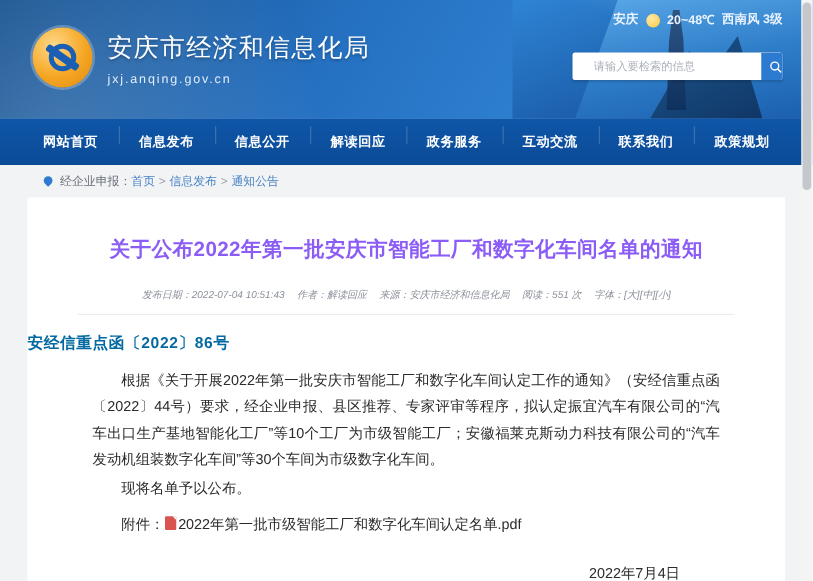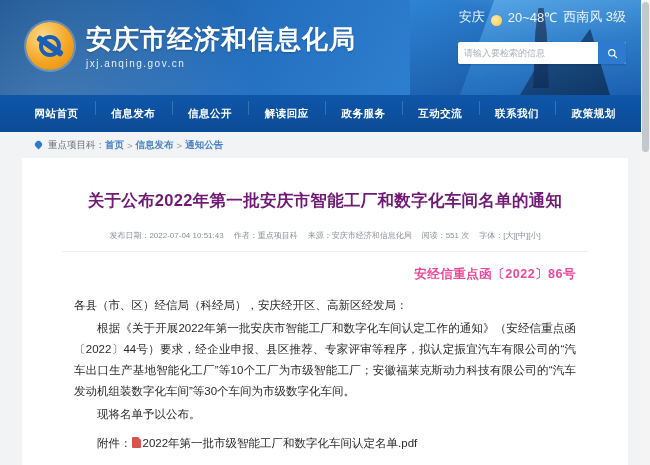--- a/index.html
+++ b/index.html
@@ -98,43 +98,44 @@
     width: 30px; height: 6px;
     transform: translate(-50%, -50%) rotate(35deg);
     background: #1a5fb4;
     border-radius: 2px;
   }
   .logo-text {
     margin-left: 12px;
     color: #ffffff;
   }
   .site-title {
-    font-size: 26px;
-    font-weight: bold;
+    font-size: 20px;
+    font-weight: normal;
     letter-spacing: 1px;
     line-height: 30px;
     text-shadow: 0 1px 2px rgba(0,0,0,.25);
   }
   .site-domain {
     font-size: 10px;
     letter-spacing: 1.5px;
     text-align: left;
     margin-top: 4px;
     color: #e3eefb;
   }
 
   
   .weather {
     position: absolute;
     right: 24px; top: 8px;
     display: flex;
     align-items: flex-end;
     gap: 6px;
-    font-size: 13px;
+    font-size: 10px;
     color: #eaf3ff;
+    font-weight: bold;
   }
   .weather .sun {
     width: 11px; height: 11px;
     border-radius: 50%;
     background: radial-gradient(circle at 35% 35%, #ffe9a8, #ffc83d);
     display: inline-block;
   }
 
   
   .search-wrap {
@@ -146,21 +147,21 @@
     display: flex;
     align-items: center;
     overflow: hidden;
     box-shadow: 0 1px 2px rgba(0,0,0,.15);
   }
   .search-input {
     flex: 1;
     border: none;
     outline: none;
     font-size: 9px;
-    padding: 0 6px;
+    padding: 0 17px;
     color: #333;
     font-family: "Liberation Sans", sans-serif;
     background: transparent;
   }
   .search-input::placeholder { color: #aab1ba; }
   .search-btn {
     width: 28px; height: 22px;
     background: #2c7bd0;
     border: none;
     display: flex;
@@ -217,63 +218,63 @@
   }
   .crumb-pin::before {
     content: "";
     position: absolute;
     left: 1px; top: 0;
     width: 7px; height: 7px;
     border-radius: 50% 50% 50% 0;
     transform: rotate(-45deg);
     background: #2c7bd0;
   }
-  .crumb-link { color: #4a83c5; cursor: pointer; font-weight: bold; }
+  .crumb-link { color: #4a83c5; cursor: pointer; }
   .crumb-sep { margin: 0 3px; color: #9aa1a9; }
 
   
   .card {
     margin: 0 22px;
     background: #ffffff;
     min-height: 330px;
     padding: 22px 0 0 0;
     box-sizing: border-box;
   }
   .article-title {
     text-align: center;
     font-size: 16.5px;
     font-weight: bold;
-    color: #701a75;
+    color: #8b5cf6;
     line-height: 24px;
     padding: 8px 48px 0 48px;
     letter-spacing: .3px;
   }
   .meta {
     margin-top: 18px;
     text-align: center;
     font-size: 8px;
     color: #8a9099;
     display: flex;
     justify-content: center;
     align-items: center;
     gap: 10px;
     flex-wrap: wrap;
+    font-style: italic;
   }
   .meta .font-sizes { color: #8a9099; text-align: right; }
   .meta .font-sizes span { cursor: pointer; }
   .meta-divider {
     margin: 10px 40px 0 40px;
     border-top: 1px solid #ededed;
   }
 
   .doc-number {
-    text-align: right;
     font-size: 12.5px;
     font-weight: bold;
-    color: #ec4899;
+    color: #0369a1;
     padding: 14px 52px 0 0;
     letter-spacing: .5px;
   }
 
   .body-text {
     padding: 12px 52px 0 52px;
     font-size: 11.5px;
     line-height: 21px;
     color: #2b2b2b;
     text-align: justify;
@@ -371,48 +372,47 @@
     <div class="nav-item">信息公开</div>
     <div class="nav-item">解读回应</div>
     <div class="nav-item">政务服务</div>
     <div class="nav-item">互动交流</div>
     <div class="nav-item">联系我们</div>
     <div class="nav-item">政策规划</div>
   </div>
 
   <div class="crumb-bar">
     <span class="crumb-pin"></span>
-    <span>重点项目科：</span>
+    <span>经企业申报：</span>
     <span class="crumb-link">首页</span>
     <span class="crumb-sep">&gt;</span>
     <span class="crumb-link">信息发布</span>
     <span class="crumb-sep">&gt;</span>
     <span class="crumb-link">通知公告</span>
   </div>
 
   <div class="card">
 
     <div class="article-title">关于公布2022年第一批安庆市智能工厂和数字化车间名单的通知</div>
 
     <div class="meta">
       <span>发布日期：2022-07-04 10:51:43</span>
-      <span>作者：重点项目科</span>
+      <span>作者：解读回应</span>
       <span>来源：安庆市经济和信息化局</span>
       <span>阅读：551 次</span>
       <span class="font-sizes">
         <span>字体：</span><span>[大]</span><span>[中]</span><span>[小]</span>
       </span>
     </div>
 
     <div class="meta-divider"></div>
 
     <div class="doc-number">安经信重点函〔2022〕86号</div>
 
     <div class="body-text">
-      <p>各县（市、区）经信局（科经局），安庆经开区、高新区经发局：</p>
       <p class="indent">根据《关于开展2022年第一批安庆市智能工厂和数字化车间认定工作的通知》（安经信重点函〔2022〕44号）要求，经企业申报、县区推荐、专家评审等程序，拟认定振宜汽车有限公司的“汽车出口生产基地智能化工厂”等10个工厂为市级智能工厂；安徽福莱克斯动力科技有限公司的“汽车发动机组装数字化车间”等30个车间为市级数字化车间。</p>
       <p class="indent">现将名单予以公布。</p>
     </div>
 
     <div class="attach">
       <span>附件：</span><span class="pdf-icon"></span><a class="attach-link">2022年第一批市级智能工厂和数字化车间认定名单.pdf</a>
     </div>
 
     <div class="sign-date">2022年7月4日</div>
   </div>

